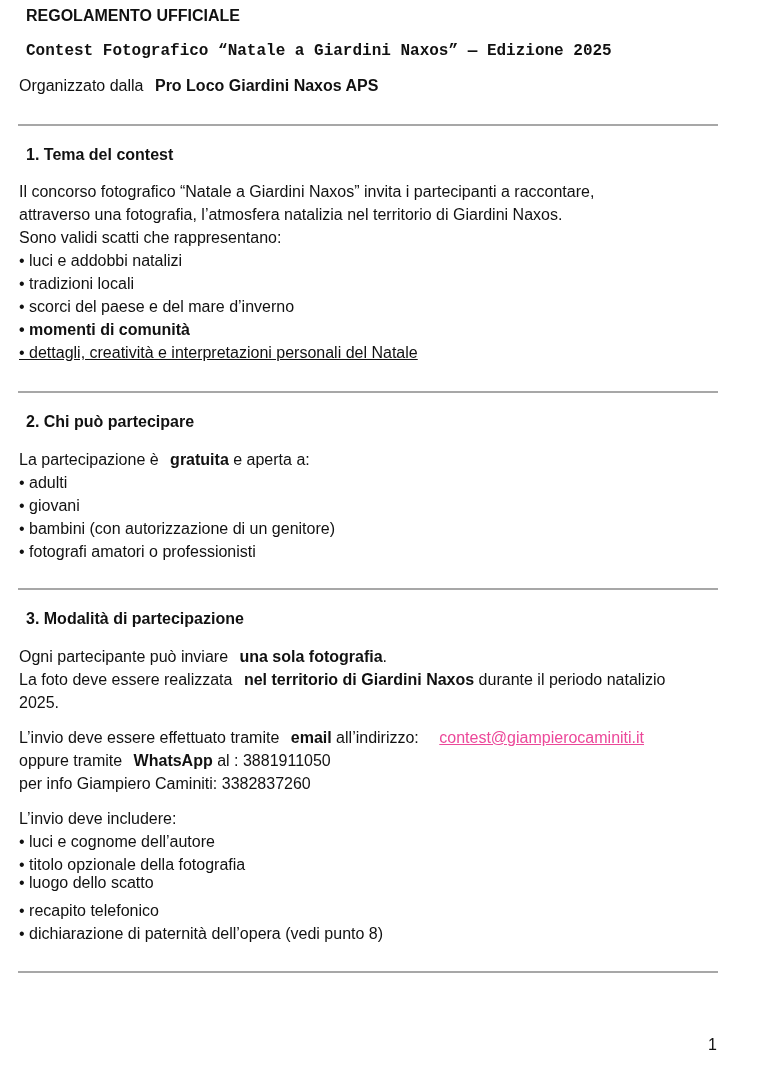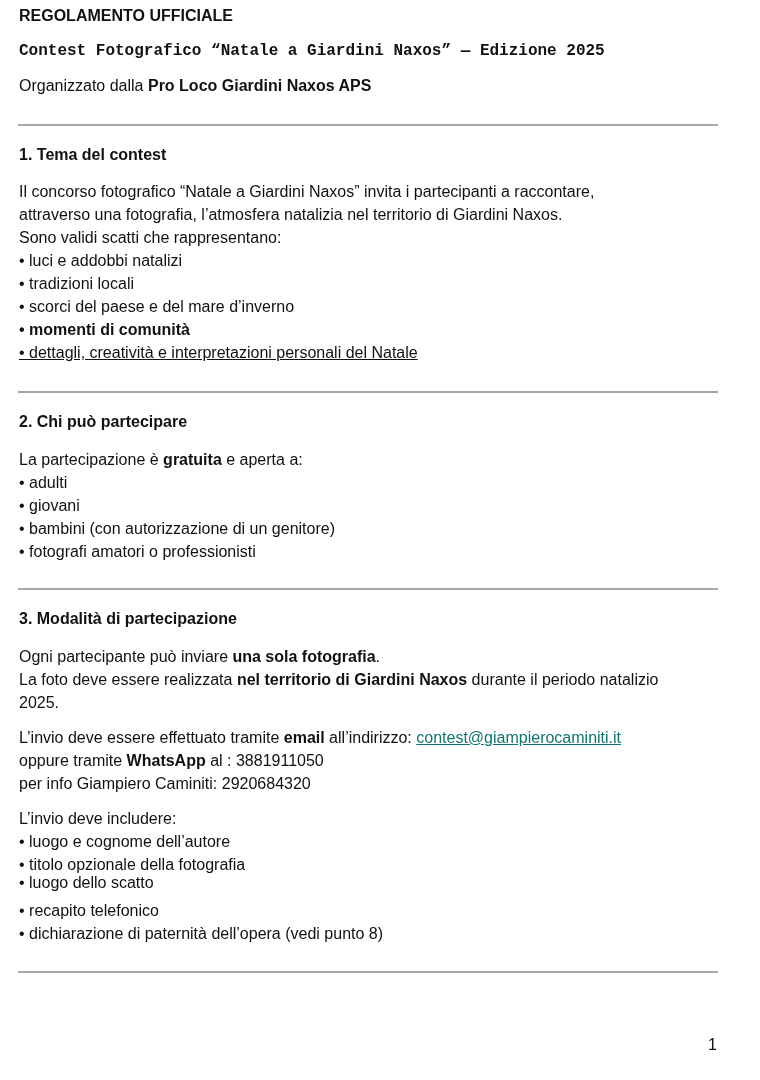--- a/index.html
+++ b/index.html
@@ -2,24 +2,24 @@
 <html><head>
 <meta charset="utf-8">
 <style>
   html, body { margin: 0; padding: 0; background: #ffffff; }
   body {
     width: 760px; height: 1080px; position: relative; overflow: hidden;
     font-family: "Liberation Sans", sans-serif; color: #111111;
     font-size: 16px;
   }
   .abs { position: absolute; left: 19px; white-space: nowrap; }
-  .b { font-weight: bold; }
+  .b { font-weight: bold; margin-left: 7px; }
   .line { position: absolute; line-height: 23px; }
   .hr { position: absolute; left: 18px; width: 700px; height: 2px; background: #a7a7a7; }
-  .link { color: #0f766e; text-decoration: underline; }
+  .link { color: #ec4899; text-decoration: underline; margin-left: 16px; }
   .pagenum { position: absolute; left: 708px; top: 1036px; font-size: 16px; }
 </style>
 </head>
 <body>
 
 <div class="abs b" style="top:7px;">REGOLAMENTO UFFICIALE</div>
 <div class="abs b" style="top:42px;font-family:Liberation Mono, monospace;">Contest Fotografico “Natale a Giardini Naxos” — Edizione 2025</div>
 <div class="abs" style="top:77px;">
   <span>Organizzato dalla </span><span class="b">Pro Loco Giardini Naxos APS</span>
 </div>
@@ -59,24 +59,24 @@
     <span>La foto deve essere realizzata </span><span class="b">nel territorio di Giardini Naxos</span><span> durante il periodo natalizio</span>
   </div>
   <div class="line" style="top:46px;">2025.</div>
 
   <div class="line" style="top:81px;">
     <span>L’invio deve essere effettuato tramite </span><span class="b">email</span><span> all’indirizzo: </span><span class="link">contest@giampierocaminiti.it</span>
   </div>
   <div class="line" style="top:104px;">
     <span>oppure tramite </span><span class="b">WhatsApp</span><span> al : 3881911050</span>
   </div>
-  <div class="line" style="top:127px;">per info Giampiero Caminiti: 2920684320</div>
+  <div class="line" style="top:127px;">per info Giampiero Caminiti: 3382837260</div>
 
   <div class="line" style="top:162px;">L’invio deve includere:</div>
-  <div class="line" style="top:185px;">• luogo e cognome dell’autore</div>
+  <div class="line" style="top:185px;">• luci e cognome dell’autore</div>
   <div class="line" style="top:208px;">• titolo opzionale della fotografia</div>
   <div class="line" style="top:226px;">• luogo dello scatto</div>
   <div class="line" style="top:254px;">• recapito telefonico</div>
   <div class="line" style="top:277px;">• dichiarazione di paternità dell’opera (vedi punto 8)</div>
 </div>
 <div class="hr" style="top:971px;"></div>
 
 <div class="pagenum">1</div>
 
 </body></html>

